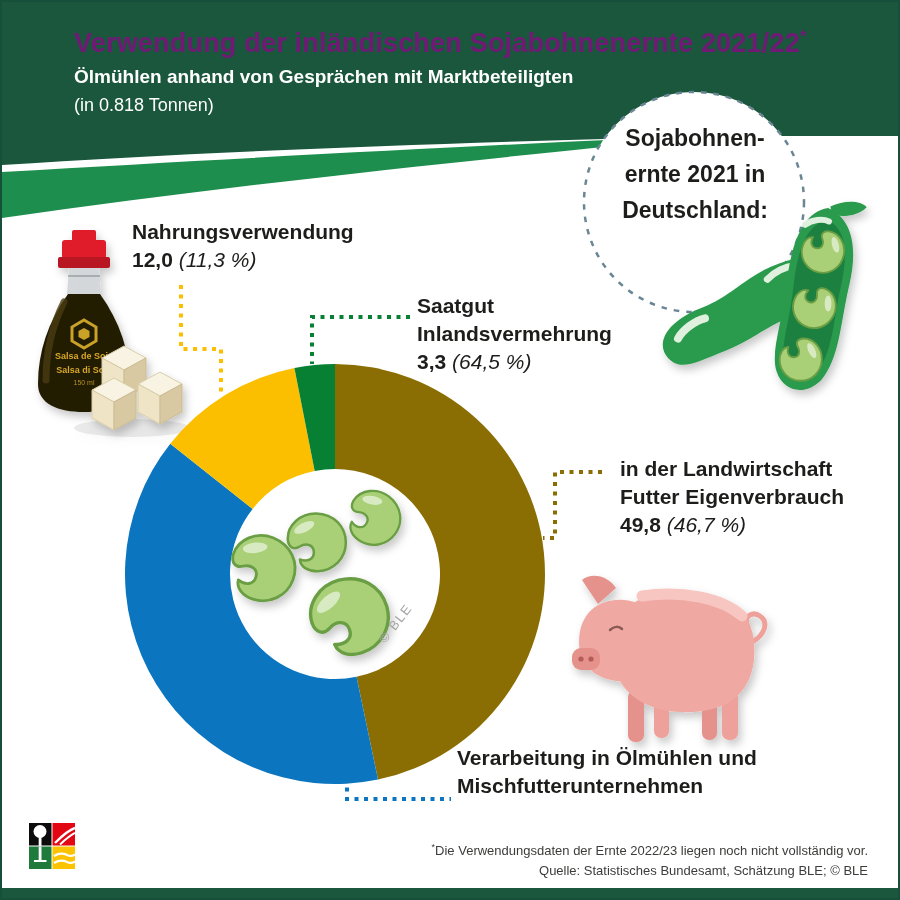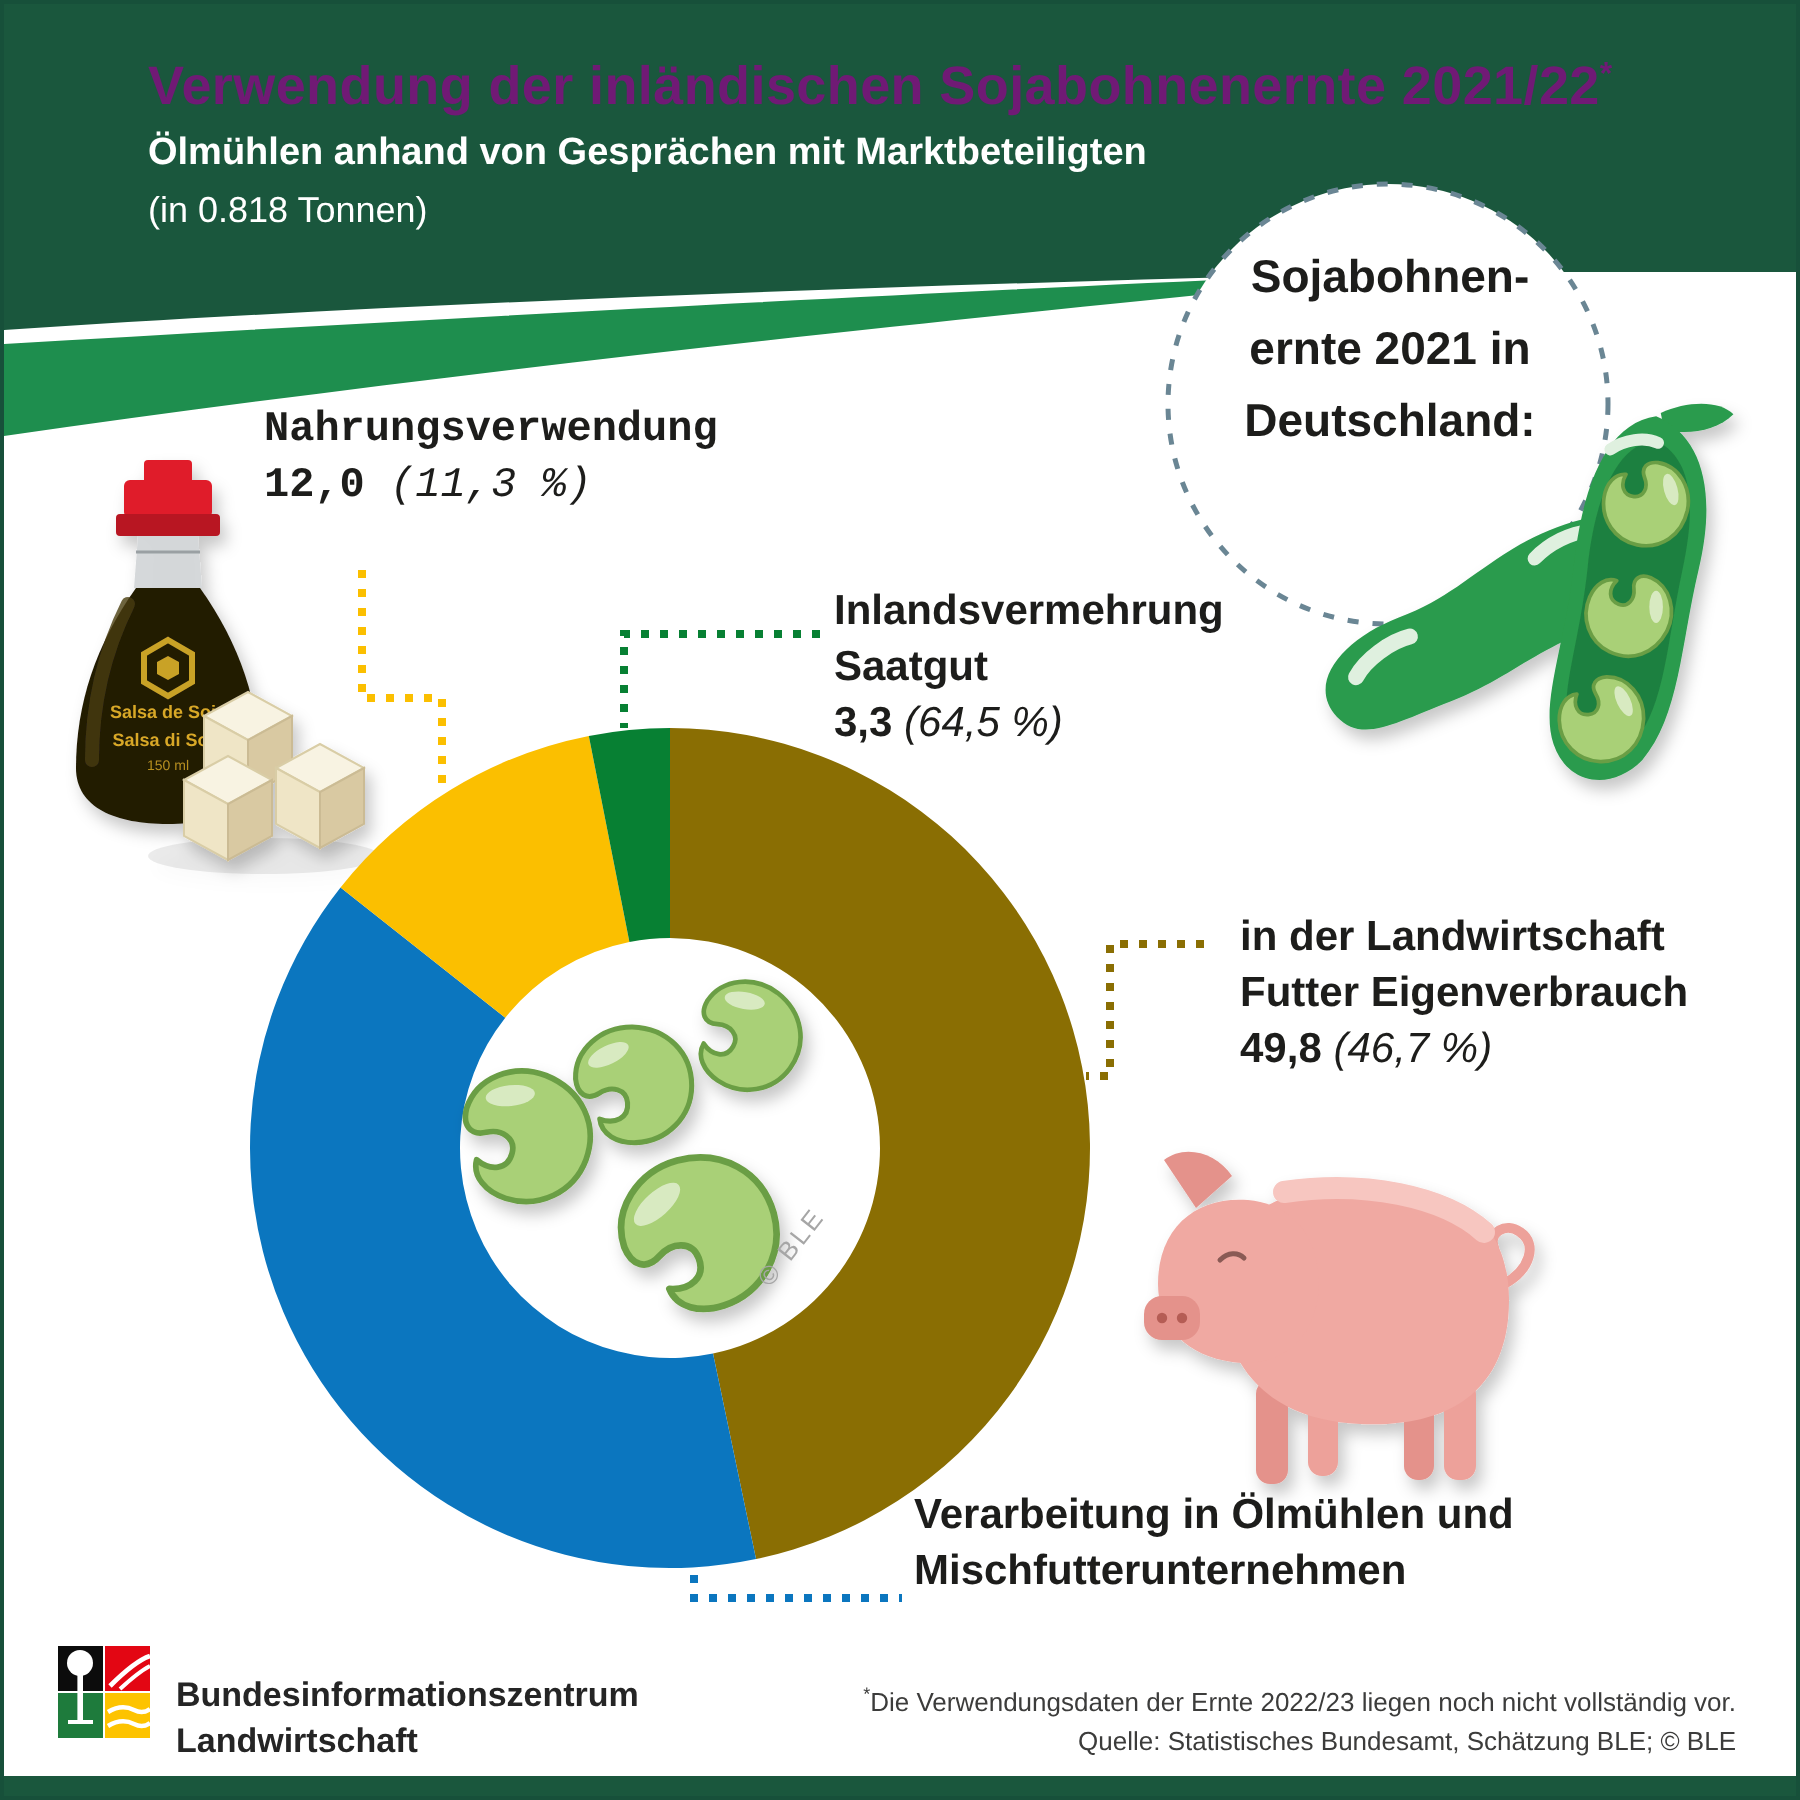--- a/index.html
+++ b/index.html
@@ -139,27 +139,27 @@
   <div class="abs title"><span>Verwendung der inländischen Sojabohnenernte 2021/22</span><sup>*</sup></div>
   <div class="abs subtitle">Ölmühlen anhand von Gesprächen mit Marktbeteiligten</div>
   <div class="abs unitline">(in 0.818 Tonnen)</div>
 
   <div class="abs badge-text">
     <div>Sojabohnen-</div>
     <div>ernte 2021 in</div>
     <div>Deutschland:</div>
   </div>
 
-  <div class="seg-label" style="left:130px;top:200px;font-family:Liberation Mono, monospace;">
+  <div class="seg-label" style="left:130px;top:216px;">
     <div>Nahrungsverwendung</div>
     <div><span>12,0</span> <span class="pct">(11,3 %)</span></div>
   </div>
   <div class="seg-label" style="left:415px;top:290px;">
+    <div>Saatgut</div>
     <div>Inlandsvermehrung</div>
-    <div>Saatgut</div>
     <div><span>3,3</span> <span class="pct">(64,5 %)</span></div>
   </div>
   <div class="seg-label" style="left:618px;top:453px;">
     <div>in der Landwirtschaft</div>
     <div>Futter Eigenverbrauch</div>
     <div><span>49,8</span> <span class="pct">(46,7 %)</span></div>
   </div>
   <div class="seg-label" style="left:455px;top:742px;">
     <div>Verarbeitung in Ölmühlen und</div>
     <div>Mischfutterunternehmen</div>
@@ -172,23 +172,19 @@
     <rect x="23.5" y="23.5" width="22.5" height="22.5" fill="#fdc300"></rect>
     <circle cx="11" cy="8.5" r="6.5" fill="#ffffff"></circle>
     <rect x="9.7" y="13" width="2.8" height="10" fill="#ffffff"></rect>
     <rect x="9.7" y="23.5" width="2.8" height="14" fill="#ffffff"></rect>
     <path d="M5,38 h12.5" stroke="#ffffff" stroke-width="2"></path>
     <path d="M26,20 C33,13 40,7 46,5" stroke="#ffffff" stroke-width="2.4" fill="none"></path>
     <path d="M31,21.5 C37,16 43,11.5 46,10" stroke="#ffffff" stroke-width="2" fill="none"></path>
     <path d="M25,33 C30,30 34,30 38,32 C41,33.5 44,33 46,31.5" stroke="#ffffff" stroke-width="2.2" fill="none"></path>
     <path d="M25,40 C30,37 34,37 38,39 C41,40.5 44,40 46,38.5" stroke="#ffffff" stroke-width="2.2" fill="none"></path>
   </svg>
-  <div class="abs org">
-    <div>Bundesinformationszentrum</div>
-    <div>Landwirtschaft</div>
-  </div>
   <div class="footnote">
     <div><sup>*</sup><span>Die Verwendungsdaten der Ernte 2022/23 liegen noch nicht vollständig vor.</span></div>
     <div>Quelle: Statistisches Bundesamt, Schätzung BLE; © BLE</div>
   </div>
 
   <div id="bottom-bar" style="background: rgb(26, 87, 61);"></div>
 </div>
 
 </body></html>

